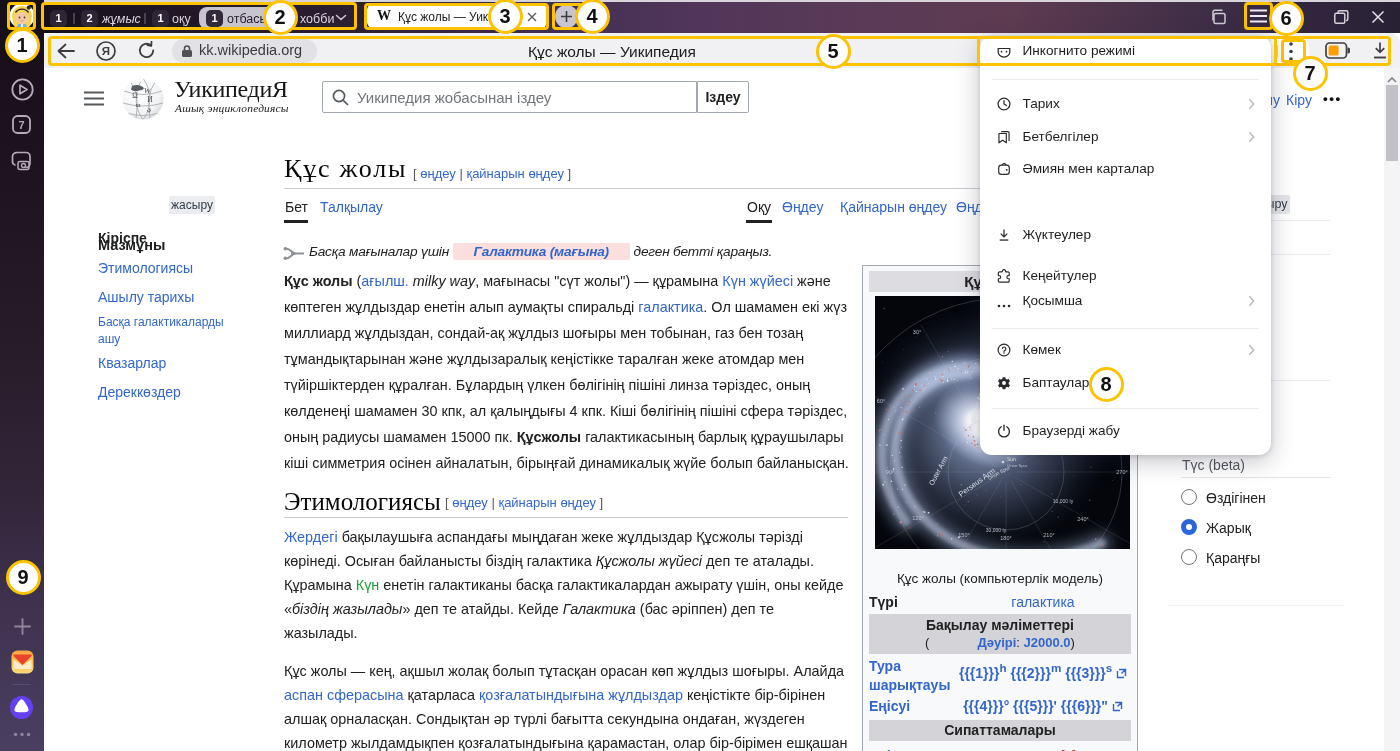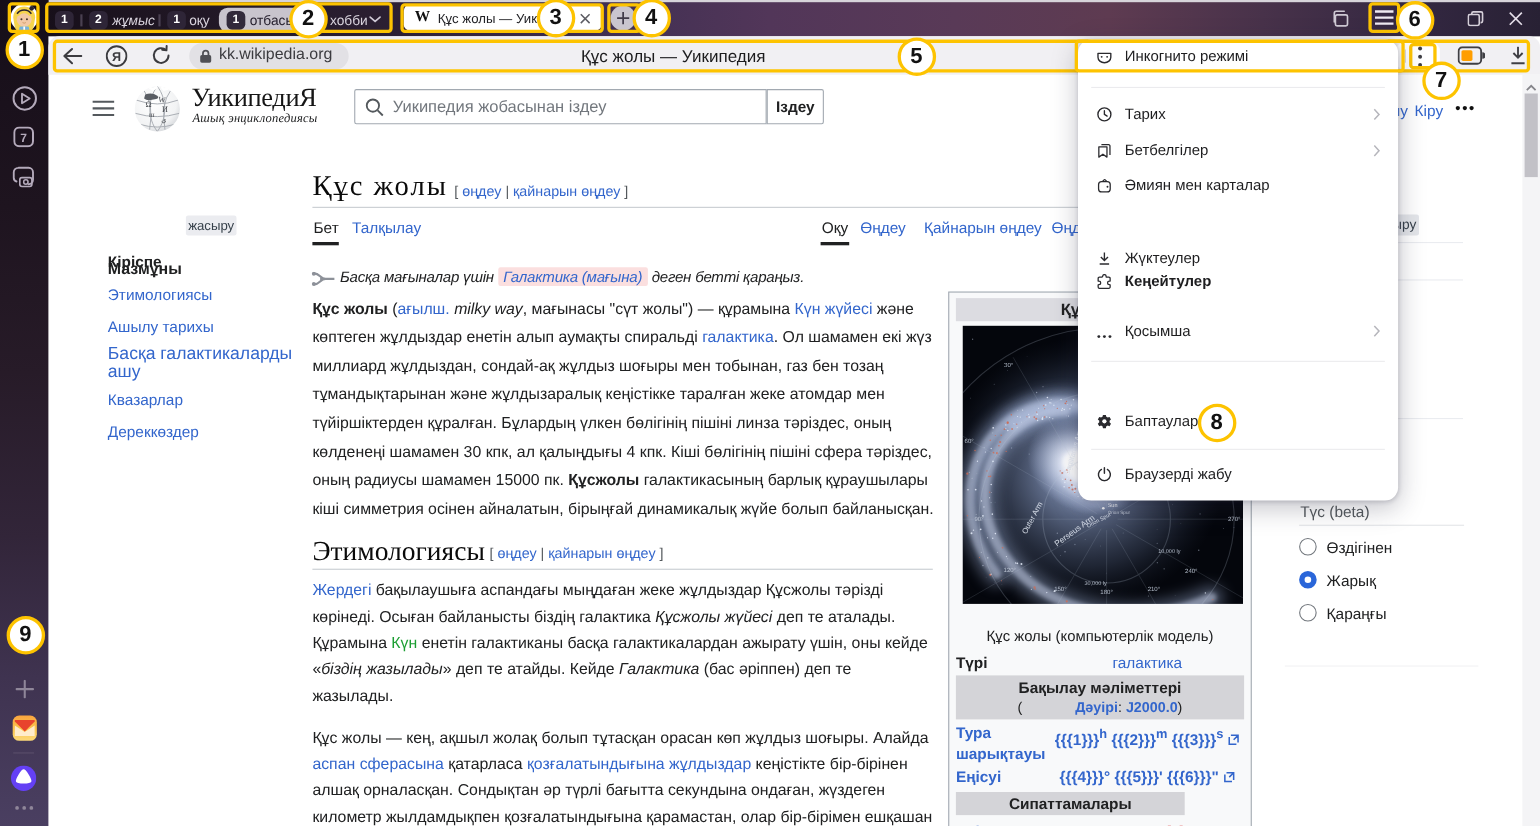--- a/index.html
+++ b/index.html
@@ -219,42 +219,42 @@
   <div class="abs" style="left:653px;top:13px;width:52px;height:32px;border:1px solid #a2a9b1;border-radius:0 2px 2px 0;background:#fff;font-size:14px;font-weight:bold;color:#202122;text-align:center;line-height:30px;">Іздеу</div>
   <div class="abs" style="left:1164px;top:24px;width:72px;font-size:14px;text-align:right;"><a>Тіркелу</a></div>
   <div class="abs" style="left:1242px;top:24px;font-size:14px;"><a>Кіру</a></div>
   <div class="abs" style="left:1279px;top:23px;font-size:13.5px;color:#111;letter-spacing:1.5px;font-weight:bold;">•••</div>
 
   <div class="abs" style="left:54px;top:128px;font-size:14.5px;font-weight:bold;color:#202122;margin-top:41px;">Мазмұны</div>
   <div class="abs" style="left:125px;top:128px;width:46px;height:18px;background:#ebecf0;border-radius:2px;font-size:12px;color:#36404a;text-align:center;line-height:18px;">жасыру</div>
   <div class="abs" style="left:54px;top:162px;font-size:14px;font-weight:bold;color:#202122;">Кіріспе</div>
   <div class="abs" style="left:54px;top:192px;font-size:14px;"><a>Этимологиясы</a></div>
   <div class="abs" style="left:54px;top:221px;font-size:14px;"><a>Ашылу тарихы</a></div>
-  <div class="abs" style="left:54px;top:246px;font-size:16px;line-height:16.5px;"><a>Басқа галактикаларды<br>ашу</a></div>
+  <div class="abs" style="left:54px;top:246px;font-size:12px;line-height:16.5px;"><a>Басқа галактикаларды<br>ашу</a></div>
   <div class="abs" style="left:54px;top:287px;font-size:14px;"><a>Квазарлар</a></div>
   <div class="abs" style="left:54px;top:316px;font-size:14px;"><a>Дереккөздер</a></div>
 
   <div class="abs serif" style="left:240px;top:85.5px;font-size:26px;letter-spacing:1.8px;color:#0a0a0a;">Құс жолы</div>
   <div class="abs" style="left:369px;top:97.5px;font-size:13px;color:#54595d;">[ <a>өңдеу</a> | <a>қайнарын өңдеу</a> ]</div>
   <div class="abs" style="left:240px;top:120px;width:876px;height:1px;background:#c8ccd1;"></div>
   <div class="abs" style="left:241px;top:131px;font-size:14px;color:#202122;">Бет</div>
   <div class="abs" style="left:240px;top:152px;width:24px;height:2.5px;background:#202122;"></div>
   <div class="abs" style="left:276px;top:131px;font-size:14px;"><a>Талқылау</a></div>
   <div class="abs" style="left:703px;top:131px;font-size:14px;color:#202122;">Оқу</div>
   <div class="abs" style="left:702px;top:152px;width:26px;height:2.5px;background:#202122;"></div>
   <div class="abs" style="left:738px;top:131px;font-size:14px;"><a>Өңдеу</a></div>
   <div class="abs" style="left:796px;top:131px;font-size:14px;"><a>Қайнарын өңдеу</a></div>
   <div class="abs" style="left:912px;top:131px;font-size:14px;"><a>Өңделу тарихы</a></div>
 
   <svg class="abs" style="left:239px;top:179px;" width="22" height="13" viewBox="0 0 22 13">
     <path d="M21 6.5 H8 M13 6.5 C8 6.5 8 1.5 2.5 1.5 M13 6.5 C8 6.5 8 11.5 2.5 11.5" fill="none" stroke="#8d9199" stroke-width="2"></path>
     <circle cx="2.3" cy="1.8" r="1.8" fill="#8d9199"></circle>
       <circle cx="2.3" cy="11.2" r="1.8" fill="#8d9199"></circle>
   </svg>
-  <div class="abs" style="left:265px;top:175.5px;font-size:13.7px;letter-spacing:-0.2px;font-style:italic;color:#202122;">Басқа мағыналар үшін <a style="background:#fbdfdf;padding:1px 5px;border-radius:2px;font-weight:normal;">Галактика (мағына)</a> деген бетті қараңыз.</div>
+  <div class="abs" style="left:265px;top:175.5px;font-size:13.7px;letter-spacing:-0.2px;font-style:italic;color:#202122;">Басқа мағыналар үшін <a style="background:#fbdfdf;padding:1px 21px;border-radius:2px;font-weight:bold;">Галактика (мағына)</a> деген бетті қараңыз.</div>
 
   <div class="abs" style="left:240px;top:199.5px;width:575px;font-size:14.4px;line-height:26px;color:#202122;white-space:nowrap;" id="p1">
     <b>Құс жолы</b> (<a>ағылш.</a> <i>milky way</i>, мағынасы "сүт жолы") — құрамына <a>Күн жүйесі</a> және<br>
     көптеген жұлдыздар енетін алып аумақты спиральді <a>галактика</a>. Ол шамамен екі жүз<br>
     миллиард жұлдыздан, сондай-ақ жұлдыз шоғыры мен тобынан, газ бен тозаң<br>
     тұмандықтарынан және жұлдызаралық кеңістікке таралған жеке атомдар мен<br>
     түйіршіктерден құралған. Бұлардың үлкен бөлігінің пішіні линза тәріздес, оның<br>
     көлденеңі шамамен 30 кпк, ал қалыңдығы 4 кпк. Кіші бөлігінің пішіні сфера тәріздес,<br>
     оның радиусы шамамен 15000 пк. <b>Құсжолы</b> галактикасының барлық құраушылары<br>
     кіші симметрия осінен айналатын, бірыңғай динамикалық жүйе болып байланысқан.
@@ -687,21 +687,21 @@
   <div class="abs" style="left:825px;top:549px;width:262px;font-size:14px;font-weight:bold;color:#202122;text-align:center;">Бақылау мәліметтері</div>
   <div class="abs" style="left:825px;top:567px;width:262px;font-size:13px;color:#202122;text-align:center;">(<a style="font-weight:bold;margin-left:48px;">Дәуірі</a>: <a style="font-weight:bold;">J2000.0</a>)</div>
   <div class="abs" style="left:825px;top:589px;width:86px;font-size:14px;font-weight:bold;line-height:18.5px;"><a>Тура<br>шарықтауы</a></div>
   <div class="abs" style="left:911px;top:593px;width:176px;font-size:14px;font-weight:bold;text-align:center;"><a>{{{1}}}<sup>h</sup> {{{2}}}<sup>m</sup> {{{3}}}<sup>s</sup></a> <svg style="vertical-align:-1px" width="11" height="11" viewBox="0 0 11 11">
         <path d="M1.5 3 v6.5 H8 M3 1.5 h6.5 V8 M9.7 1.3 L5.5 5.5" fill="none" stroke="#36c" stroke-width="1.4"></path>
       </svg></div>
   <div class="abs" style="left:825px;top:629.5px;font-size:14px;font-weight:bold;"><a>Еңісуі</a></div>
   <div class="abs" style="left:911px;top:629.5px;width:176px;font-size:14px;font-weight:bold;text-align:center;"><a>{{{4}}}° {{{5}}}' {{{6}}}"</a> <svg style="vertical-align:-1px" width="11" height="11" viewBox="0 0 11 11">
         <path d="M1.5 3 v6.5 H8 M3 1.5 h6.5 V8 M9.7 1.3 L5.5 5.5" fill="none" stroke="#36c" stroke-width="1.4"></path>
       </svg></div>
-  <div class="abs" style="left:825px;top:652px;width:208px;height:21px;background:#d4d4d8;font-size:14px;font-weight:bold;color:#202122;text-align:center;line-height:21px;">Сипаттамалары</div>
+  <div class="abs" style="left:825px;top:652px;width:262px;height:21px;background:#d4d4d8;font-size:14px;font-weight:bold;color:#202122;text-align:center;line-height:21px;">Сипаттамалары</div>
   <div class="abs" style="left:825px;top:680px;font-size:14px;font-weight:bold;"><a>Ені</a></div>
   <div class="abs" style="left:911px;top:680px;width:176px;font-size:14px;text-align:center;color:#202122;">371 кпк <a style="color:#d33;">[1]</a></div>
 
   <div class="abs" style="left:1200px;top:127px;width:46px;height:19px;background:#e4e6ea;border-radius:2px;font-size:12.5px;color:#36404a;text-align:right;line-height:19px;padding-right:7px;">жасыру</div>
   <div class="abs" style="left:1141px;top:152px;width:145px;height:1px;background:#eaecf0;"></div>
   <div class="abs" style="left:1141px;top:186px;width:145px;height:1px;background:#eaecf0;"></div>
   <div class="abs" style="left:1141px;top:312px;width:145px;height:1px;background:#eaecf0;"></div>
   <div class="abs" style="left:1138px;top:389px;font-size:14px;color:#54595d;">Түс (beta)</div>
   <div class="abs" style="left:1137px;top:409px;width:150px;height:1px;background:#e3e5e8;"></div>
   <div class="abs" style="left:1137px;top:421px;width:16px;height:16px;border:1.5px solid #72777d;border-radius:50%;background:#fff;"></div>
@@ -757,38 +757,49 @@
       </svg>
     <div class="mtxt">Әмиян мен карталар</div>
   </div>
   <div class="mitem" style="top:188px;">
     <svg class="mico" viewBox="0 0 18 18">
         <path d="M9 2 V11 M4.8 7.2 L9 11.4 L13.2 7.2" stroke="#2a2a2e" stroke-width="1.6" fill="none"></path>
         <path d="M3.5 15.5 H14.5" stroke="#2a2a2e" stroke-width="1.7"></path>
       </svg>
     <div class="mtxt">Жүктеулер</div>
   </div>
-  <div class="mitem" style="top:209px;font-weight:bold;">
+  <div class="mitem" style="top:229px;">
     <svg class="mico" viewBox="0 0 18 18">
         <path d="M7 2.8 a2 2 0 0 1 4 0 l.2 1 h3 a1.5 1.5 0 0 1 1.5 1.5 v3 l-1 .2 a2 2 0 0 0 0 4 l1 .2 v2.6 a1.5 1.5 0 0 1 -1.5 1.5 h-11 a1.5 1.5 0 0 1 -1.5 -1.5 v-2.6 l1 -.2 a2 2 0 0 0 0 -4 l-1 -.2 v-3 a1.5 1.5 0 0 1 1.5 -1.5 h3 z" fill="none" stroke="#2a2a2e" stroke-width="1.5" stroke-linejoin="round"></path>
       </svg>
     <div class="mtxt">Кеңейтулер</div>
   </div>
   <div class="mitem" style="top:254px;">
     <svg class="mico" style="top:9px" viewBox="0 0 18 8">
         <circle cx="2.5" cy="4" r="1.7" fill="#2a2a2e"></circle>
         <circle cx="9" cy="4" r="1.7" fill="#2a2a2e"></circle>
         <circle cx="15.5" cy="4" r="1.7" fill="#2a2a2e"></circle>
       </svg>
     <div class="mtxt">Қосымша</div>
     <svg class="mchev" viewBox="0 0 8 14">
         <path d="M1.5 1.5 L6.5 7 L1.5 12.5" stroke="#b6b6bc" stroke-width="1.6" fill="none"></path>
       </svg>
   </div>
   <div class="msep" style="top:291.5px;"></div>
+  <div class="mitem" style="top:303px;">
+    <svg class="mico" viewBox="0 0 18 18">
+        <circle cx="9" cy="9" r="7.6" fill="none" stroke="#2a2a2e" stroke-width="1.5"></circle>
+        <path d="M6.8 7 a2.3 2.3 0 1 1 3 2.6 c-.6.25 -.8.6 -.8 1.4" fill="none" stroke="#2a2a2e" stroke-width="1.5" stroke-linecap="round"></path>
+        <circle cx="9" cy="13" r="1" fill="#2a2a2e"></circle>
+      </svg>
+    <div class="mtxt">Көмек</div>
+    <svg class="mchev" viewBox="0 0 8 14">
+        <path d="M1.5 1.5 L6.5 7 L1.5 12.5" stroke="#b6b6bc" stroke-width="1.6" fill="none"></path>
+      </svg>
+  </div>
   <div class="mitem" style="top:335.5px;">
     <svg class="mico" viewBox="0 0 18 18">
         <path d="M7.3 1.5 h3.4 l.5 2.2 a5.8 5.8 0 0 1 1.6 .95 l2.2 -.7 l1.7 2.9 l-1.7 1.5 a5.8 5.8 0 0 1 0 1.9 l1.7 1.5 l-1.7 2.9 l-2.2 -.7 a5.8 5.8 0 0 1 -1.6 .95 l-.5 2.2 H7.3 l-.5 -2.2 a5.8 5.8 0 0 1 -1.6 -.95 l-2.2 .7 l-1.7 -2.9 l1.7 -1.5 a5.8 5.8 0 0 1 0 -1.9 l-1.7 -1.5 l1.7 -2.9 l2.2 .7 a5.8 5.8 0 0 1 1.6 -.95 z" fill="#2a2a2e"></path>
         <circle cx="9" cy="9" r="2.5" fill="#ffffff"></circle>
       </svg>
     <div class="mtxt">Баптаулар</div>
   </div>
   <div class="msep" style="top:372px;"></div>
   <div class="mitem" style="top:384px;">
     <svg class="mico" viewBox="0 0 18 18">

